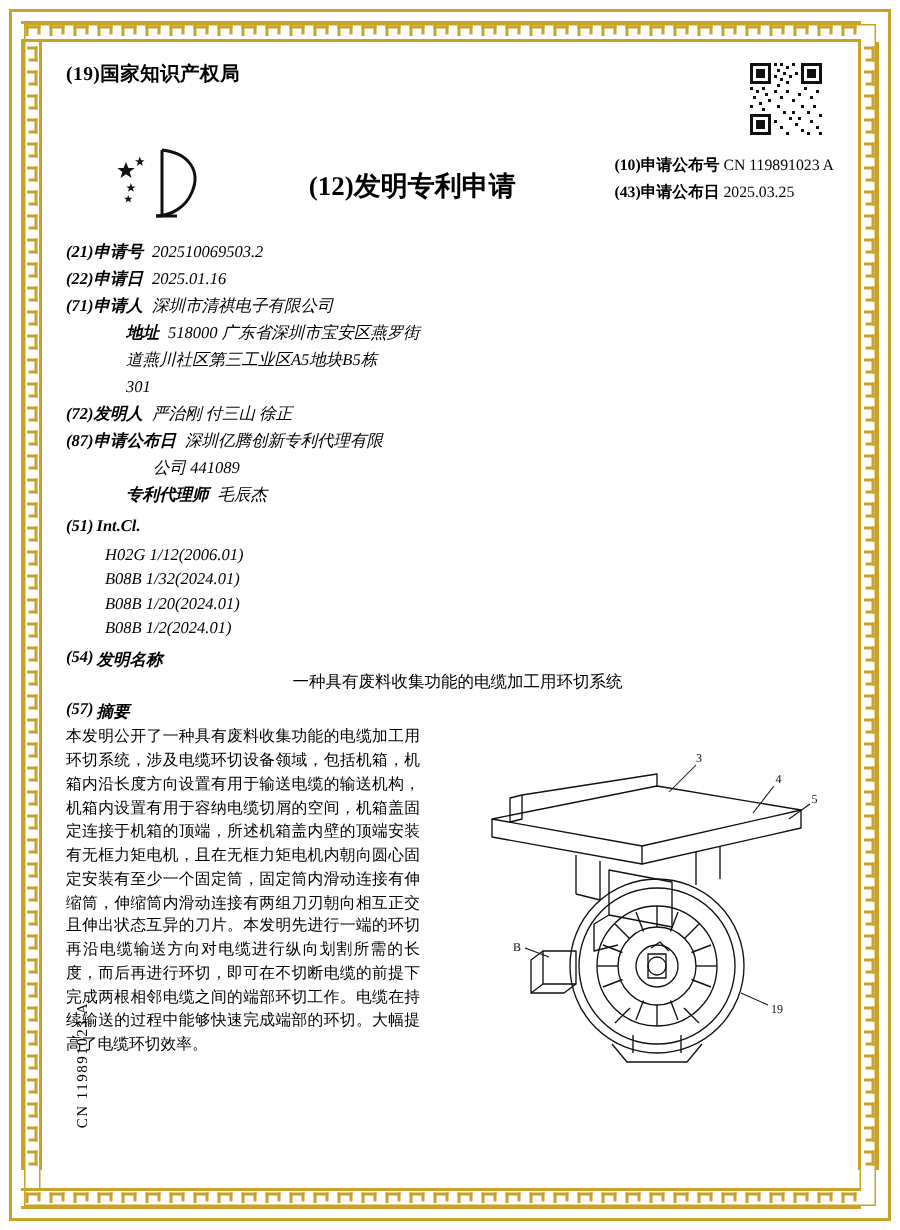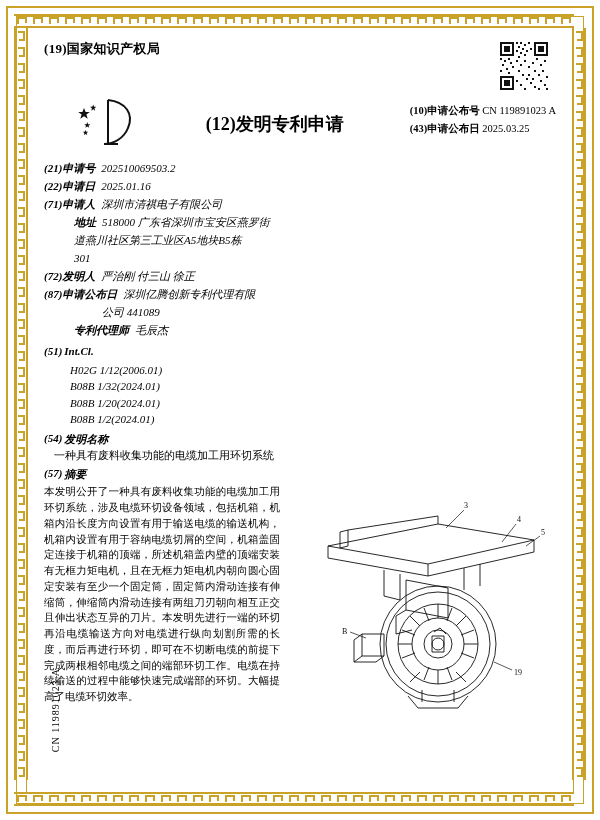--- a/index.html
+++ b/index.html
@@ -65,30 +65,30 @@
   }
   .pubinfo{
     text-align:left;font-size:10.5px;line-height:1.7;margin-top:8px;
   }
   .pubinfo b{font-weight:bold;}
   .biblio{margin-top:10px;font-size:11px;line-height:1.55;}
   .row{display:flex;margin-bottom:1px;font-style:italic;}
   .code{font-weight:bold;white-space:nowrap;}
   .lbl{font-weight:bold;white-space:nowrap;}
   .val{font-weight:normal;margin-left:6px;}
-  .indent{margin-left:30px;}
+  .indent{margin-left:40px;}
   .ipc-title{font-weight:bold;margin-top:4px;}
   .ipc-list{margin-left:26px;font-style:italic;font-family:"Liberation Serif",serif;font-size:11px;line-height:1.5;}
   .pagecount{
     text-align:right;font-size:10px;margin-top:6px;margin-right:2px;
     letter-spacing:.2px;
   }
   .sec{margin-top:4px;font-size:11px;}
   .sec .code{font-weight:bold;}
-  .invention-name{margin-left:10px;line-height:1.45;font-size:11px;}
+  .invention-name{margin-left:10px;line-height:1.45;font-size:11px;text-align:center;}
   .abs-wrap{display:flex;margin-top:2px;}
   .abs-text{
     width:238px;font-size:10.5px;line-height:1.5;text-align:justify;
     text-justify:inter-ideograph;
   }
   .fig{
     width:268px;margin-left:8px;position:relative;
   }
   .side-code{
     position:absolute;left:16px;bottom:34px;

